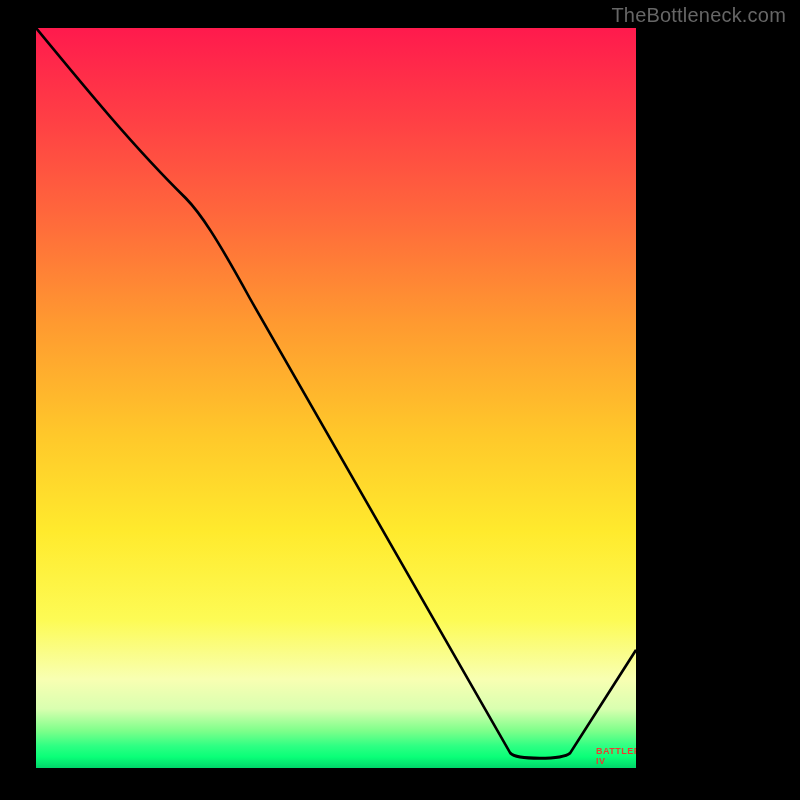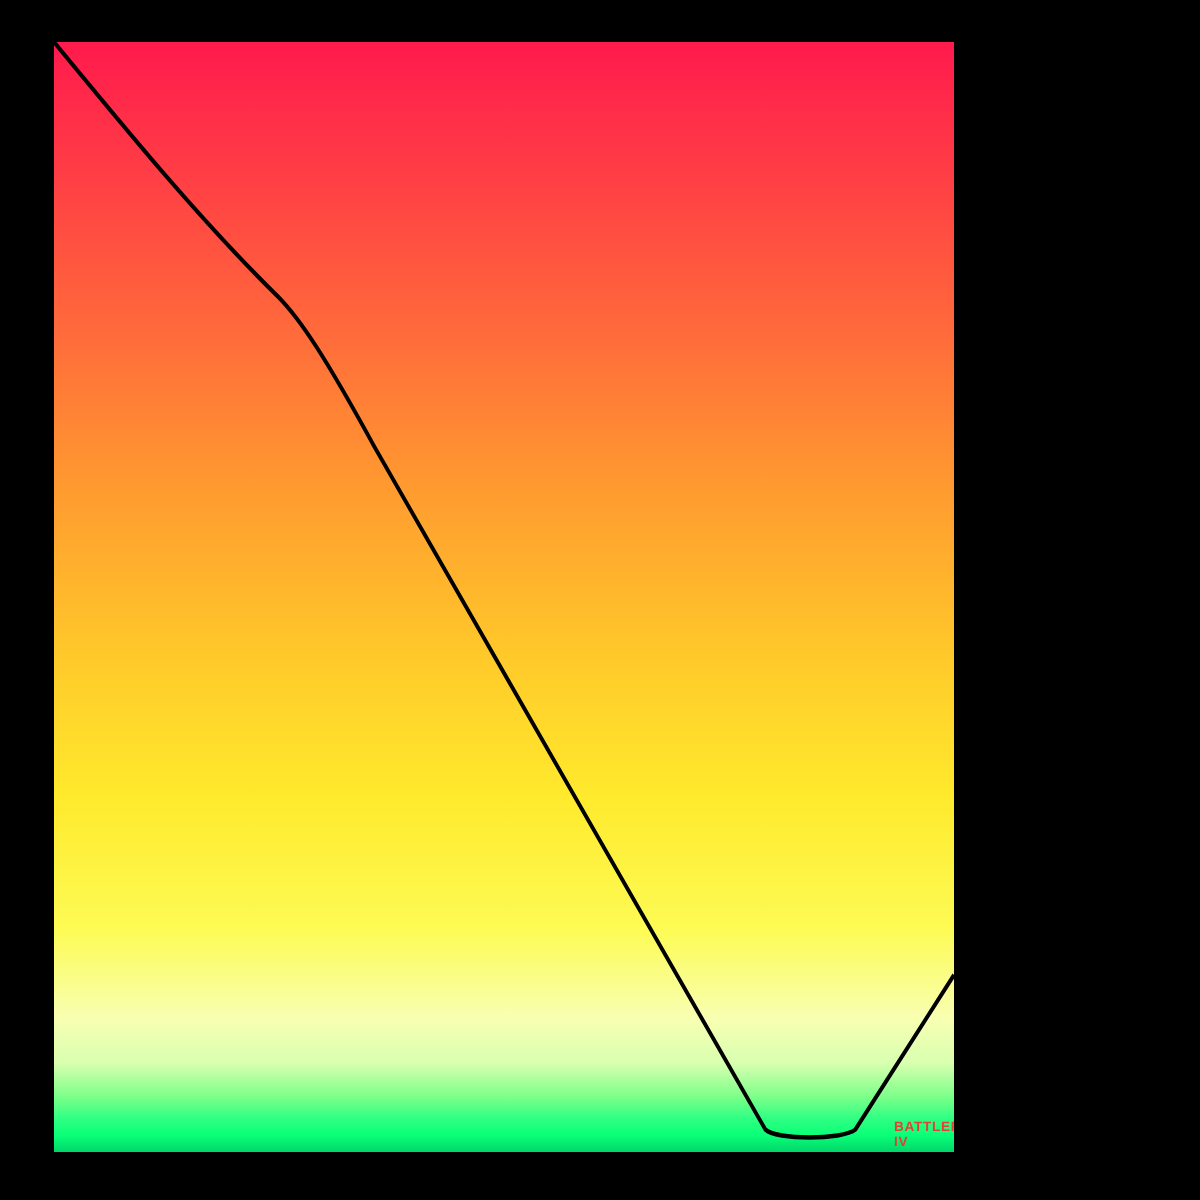--- a/index.html
+++ b/index.html
@@ -74,20 +74,21 @@
     font-weight: 700;
     letter-spacing: 0.5px;
     opacity: 0.9;
   }
 </style>
 </head>
 <body>
 
 <div class="container">
 
+  <div class="watermark">TheBottleneck.com</div>
 
   <div class="plot-area">
     <div class="gradient"></div>
 
     <svg class="curve" viewBox="0 0 730 740" preserveAspectRatio="none">
       <path d="M 0 0
                C 60 60, 120 120, 182 170
                C 200 185, 220 210, 260 270
                L 577 725
                C 585 732, 640 732, 650 725

